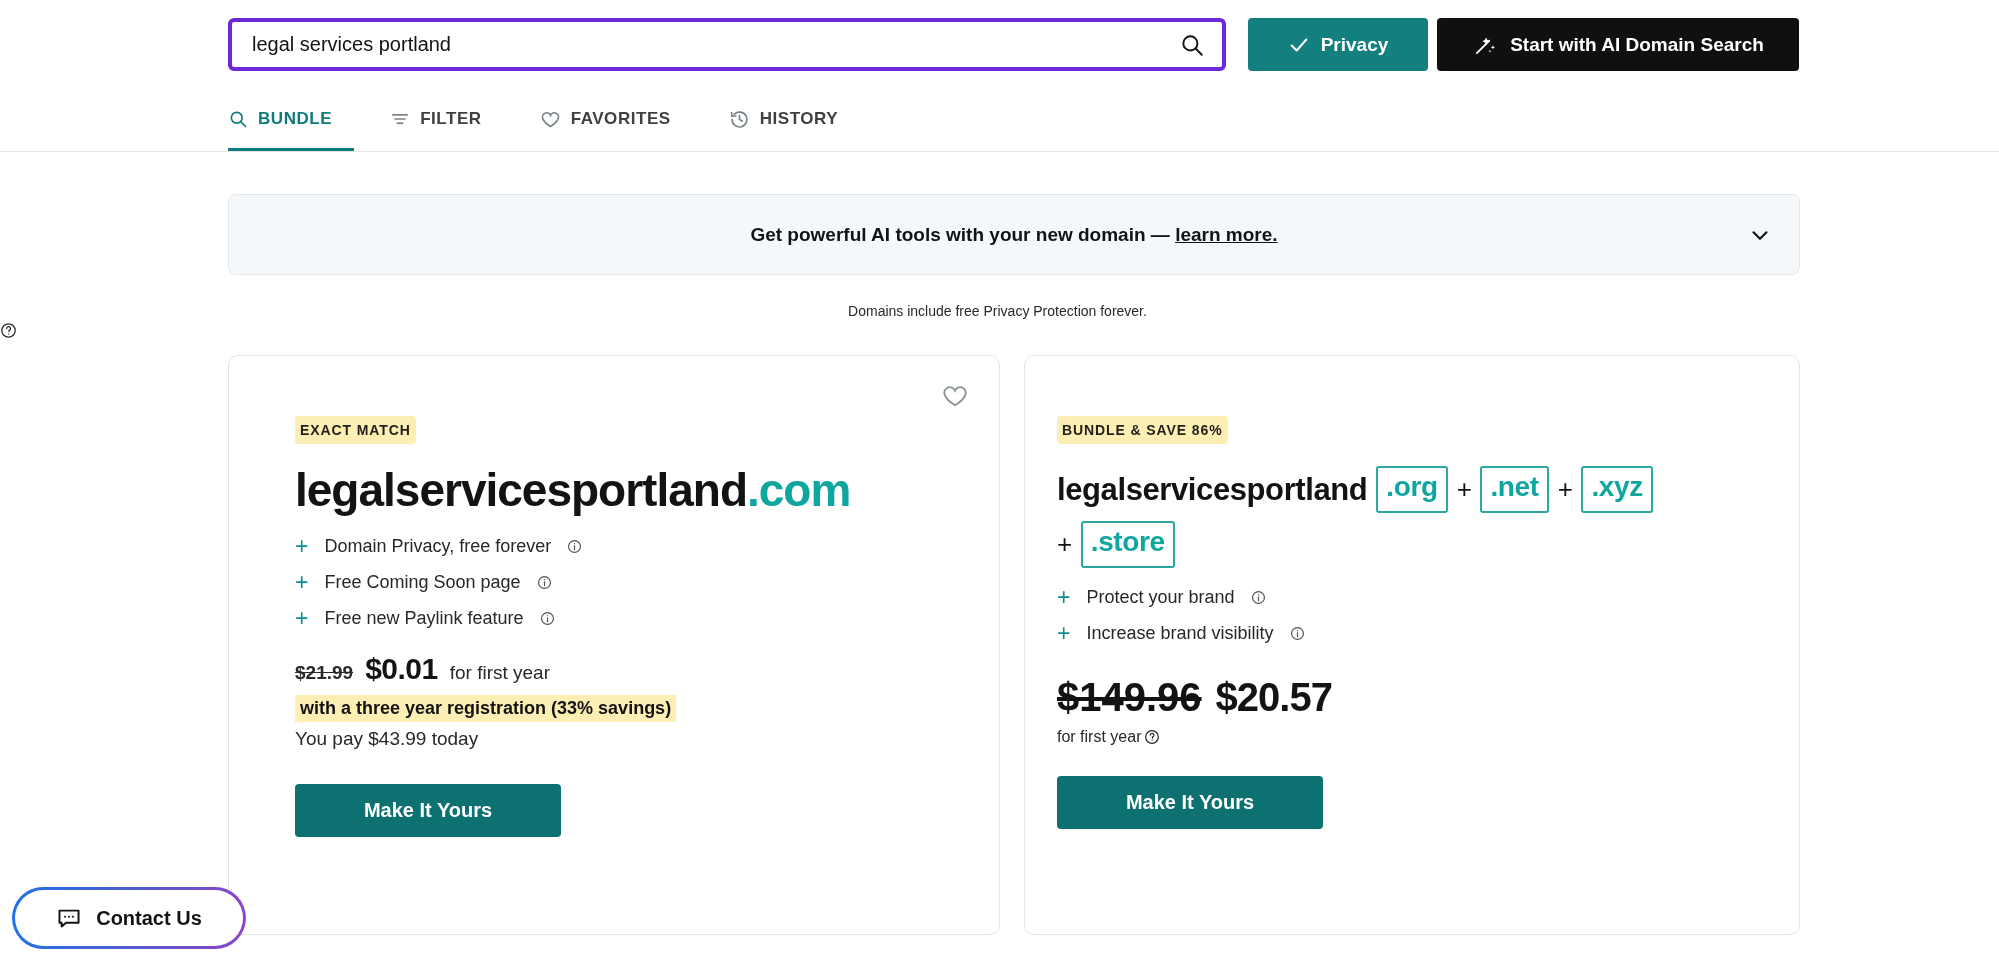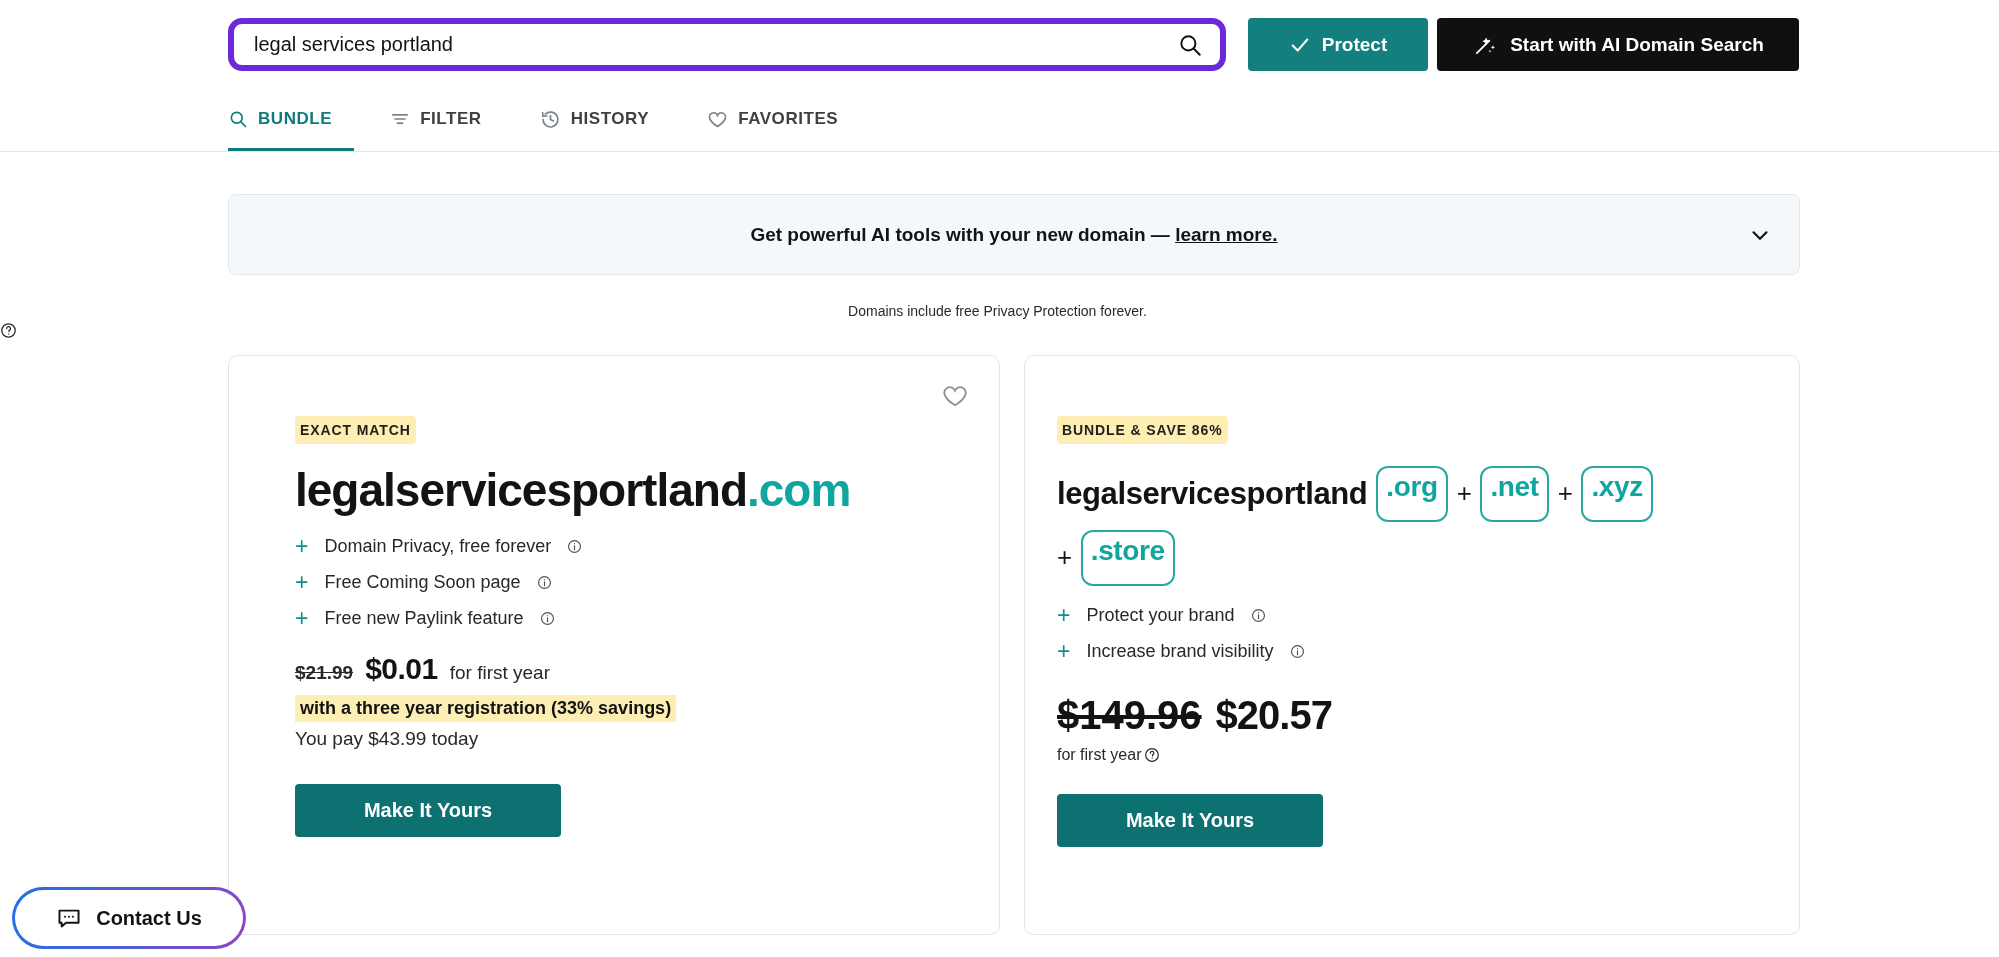--- a/index.html
+++ b/index.html
@@ -13,21 +13,21 @@
   .page { position: relative; width: 1999px; height: 957px; }
 
   
   .topbar {
     position: absolute; top: 0; left: 0; right: 0; height: 100px;
     background: #fff;
   }
   .search-wrap {
     position: absolute; left: 228px; top: 18px;
     width: 998px; height: 53px;
-    border: 6px solid #6d28d9; border-radius: 14px;
+    border: 4px solid #6d28d9; border-radius: 6px;
     background: #fff;
     display: flex; align-items: center;
   }
   .search-input {
     border: 0; outline: 0; background: transparent;
     flex: 1; height: 100%;
     font-family: "Liberation Sans", sans-serif;
     font-size: 20px; color: #111314;
     padding: 0 18px 0 20px;
   }
@@ -150,23 +150,23 @@
   #cta-right { width: 266px; height: 53px; margin-top: 30px; }
 
   
   .bundle-title {
     display: flex; flex-wrap: wrap; align-items: center;
     width: 600px; margin-top: 22px; gap: 8px 9px;
     font-size: 31px; font-weight: bold; letter-spacing: -.4px; color: #111314;
     line-height: 1.35;
   }
   .tld-chip {
-    border: 2px solid #2aa7a2; border-radius: 12px;
+    border: 2px solid #2aa7a2; border-radius: 3px;
     color: #0fa6a0; font-size: 28px; font-weight: bold;
-    padding: 5px 8px 19px; background: #fff; cursor: pointer;
+    padding: 5px 8px 10px; background: #fff; cursor: pointer;
     line-height: 1;
   }
   .plus-sep { font-size: 26px; font-weight: 500; color: #111314; }
 
   .price-row-right { display: flex; align-items: baseline; gap: 14px; margin-top: 30px; }
   .price-old-lg { font-size: 40px; font-weight: bold; color: #111314; text-decoration: line-through; }
   .price-new-lg { font-size: 40px; font-weight: bold; color: #111314; letter-spacing: -1px; }
   .firstyear { font-size: 16px; color: #26292b; margin-top: 8px; display: flex; align-items: center; gap: 3px; }
 
   
@@ -202,21 +202,21 @@
         </span>
       </button>
     </div>
 
     <button class="btn-continue">
       <span>
         <svg width="22" height="22" viewBox="0 0 24 24" fill="none" stroke="#ffffff" stroke-width="2.2" stroke-linecap="round" stroke-linejoin="round">
           <polyline points="4,12.5 9.5,18 20,6"></polyline>
         </svg>
       </span>
-      <span>Protect</span>
+      <span>Privacy</span>
     </button>
 
     <button class="btn-ai">
       <span>
         <svg width="26" height="26" viewBox="0 0 24 24" fill="none" stroke="#ffffff" stroke-width="1.7" stroke-linecap="round" stroke-linejoin="round">
           <line x1="4.5" y1="19.5" x2="16" y2="8"></line>
           <path d="M13 5l1.1 2.4L16.5 8.5 14.1 9.6 13 12l-1.1-2.4L9.5 8.5 11.9 7.4z" fill="#ffffff" stroke="none"></path>
           <path d="M19.3 12.2l.6 1.3 1.3.6-1.3.6-.6 1.3-.6-1.3-1.3-.6 1.3-.6z" fill="#ffffff" stroke="none"></path>
           <path d="M16.6 16.4l.4.9.9.4-.9.4-.4.9-.4-.9-.9-.4.9-.4z" fill="#ffffff" stroke="none"></path>
         </svg>
@@ -243,36 +243,36 @@
           <line x1="3" y1="7" x2="21" y2="7"></line>
             <line x1="6" y1="12" x2="18" y2="12"></line>
             <line x1="9" y1="17" x2="15" y2="17"></line>
         </svg>
       </span>
       <span>FILTER</span>
     </button>
 
     <button class="tab">
       <span class="ticon">
+        <svg width="21" height="21" viewBox="0 0 24 24" fill="none" stroke="#7b8488" stroke-width="1.9">
+          <path d="M12 20s-7.3-4.6-8.8-9A4.7 4.7 0 0 1 12 7.3 4.7 4.7 0 0 1 20.8 11c-1.5 4.4-8.8 9-8.8 9z"></path>
+        </svg>
+      </span>
+      <span>FAVORITES</span>
+    </button>
+
+    <button class="tab">
+      <span class="ticon">
         <svg width="21" height="21" viewBox="0 0 24 24" fill="none" stroke="#7b8488" stroke-width="1.9" stroke-linecap="round">
           <path d="M3.5 12a8.5 8.5 0 1 0 2.6-6.1"></path>
             <polyline points="3,4 3.4,8.4 7.8,8"></polyline>
           <polyline points="12,7.5 12,12 15.2,13.8"></polyline>
         </svg>
       </span>
       <span>HISTORY</span>
-    </button>
-
-    <button class="tab">
-      <span class="ticon">
-        <svg width="21" height="21" viewBox="0 0 24 24" fill="none" stroke="#7b8488" stroke-width="1.9">
-          <path d="M12 20s-7.3-4.6-8.8-9A4.7 4.7 0 0 1 12 7.3 4.7 4.7 0 0 1 20.8 11c-1.5 4.4-8.8 9-8.8 9z"></path>
-        </svg>
-      </span>
-      <span>FAVORITES</span>
     </button>
   </div>
 
   <div class="promo">
     <div class="promo-text">
       <span>Get powerful AI tools with your new domain — </span><span class="lnk">learn more.</span>
     </div>
     <span class="promo-chev">
       <svg width="26" height="26" viewBox="0 0 24 24" fill="none" stroke="#111314" stroke-width="2" stroke-linecap="round" stroke-linejoin="round">
         <polyline points="6,9.5 12,15.5 18,9.5"></polyline>

